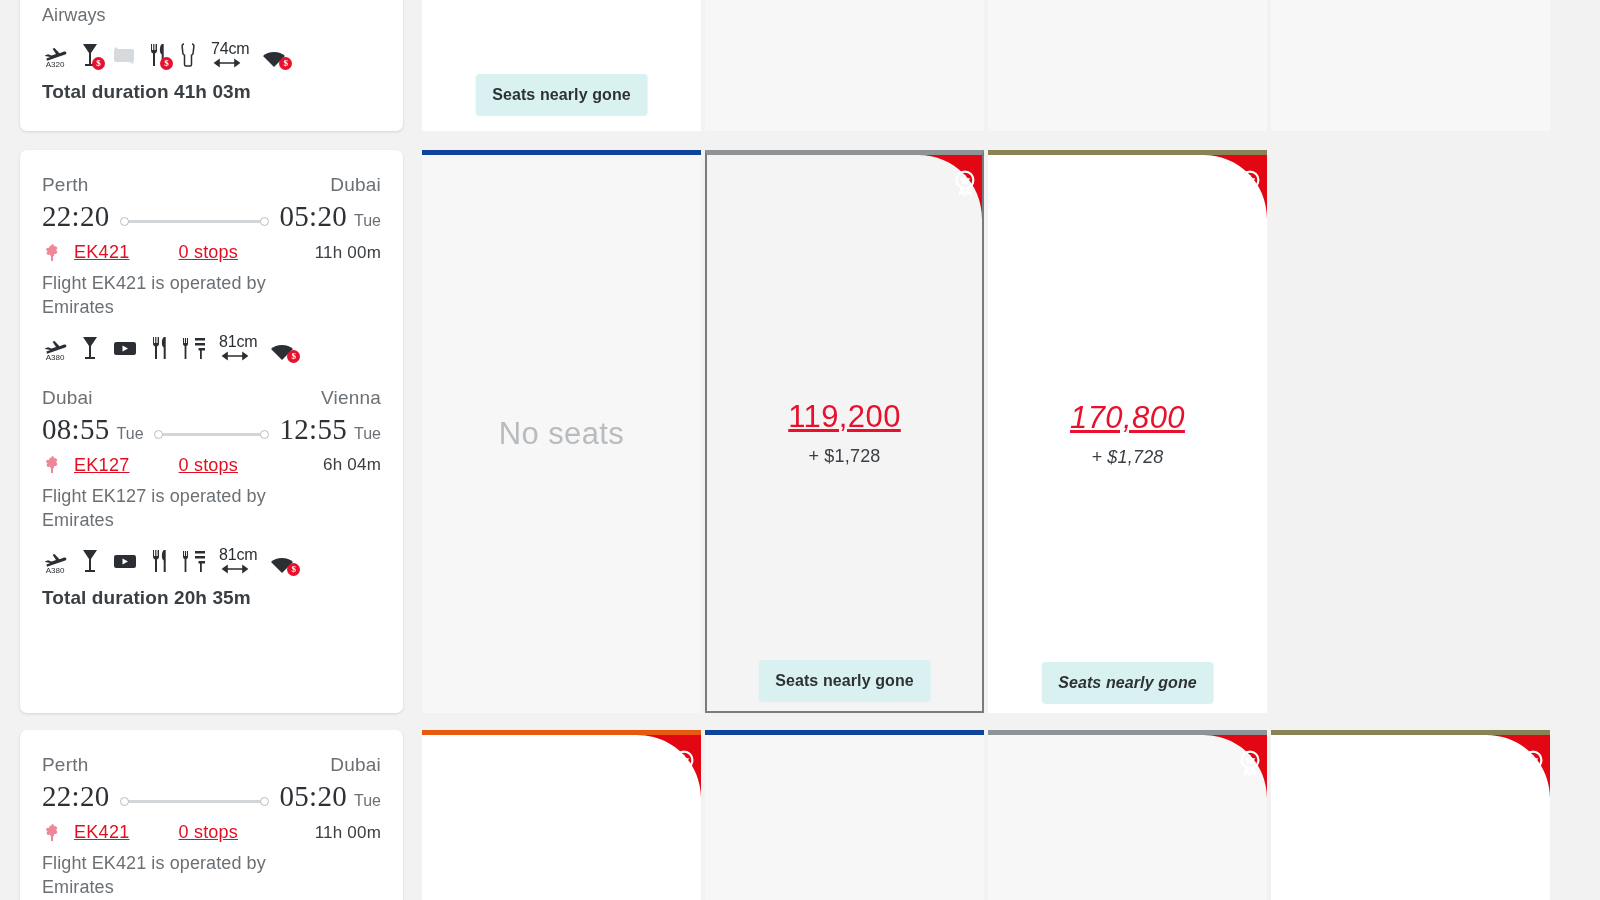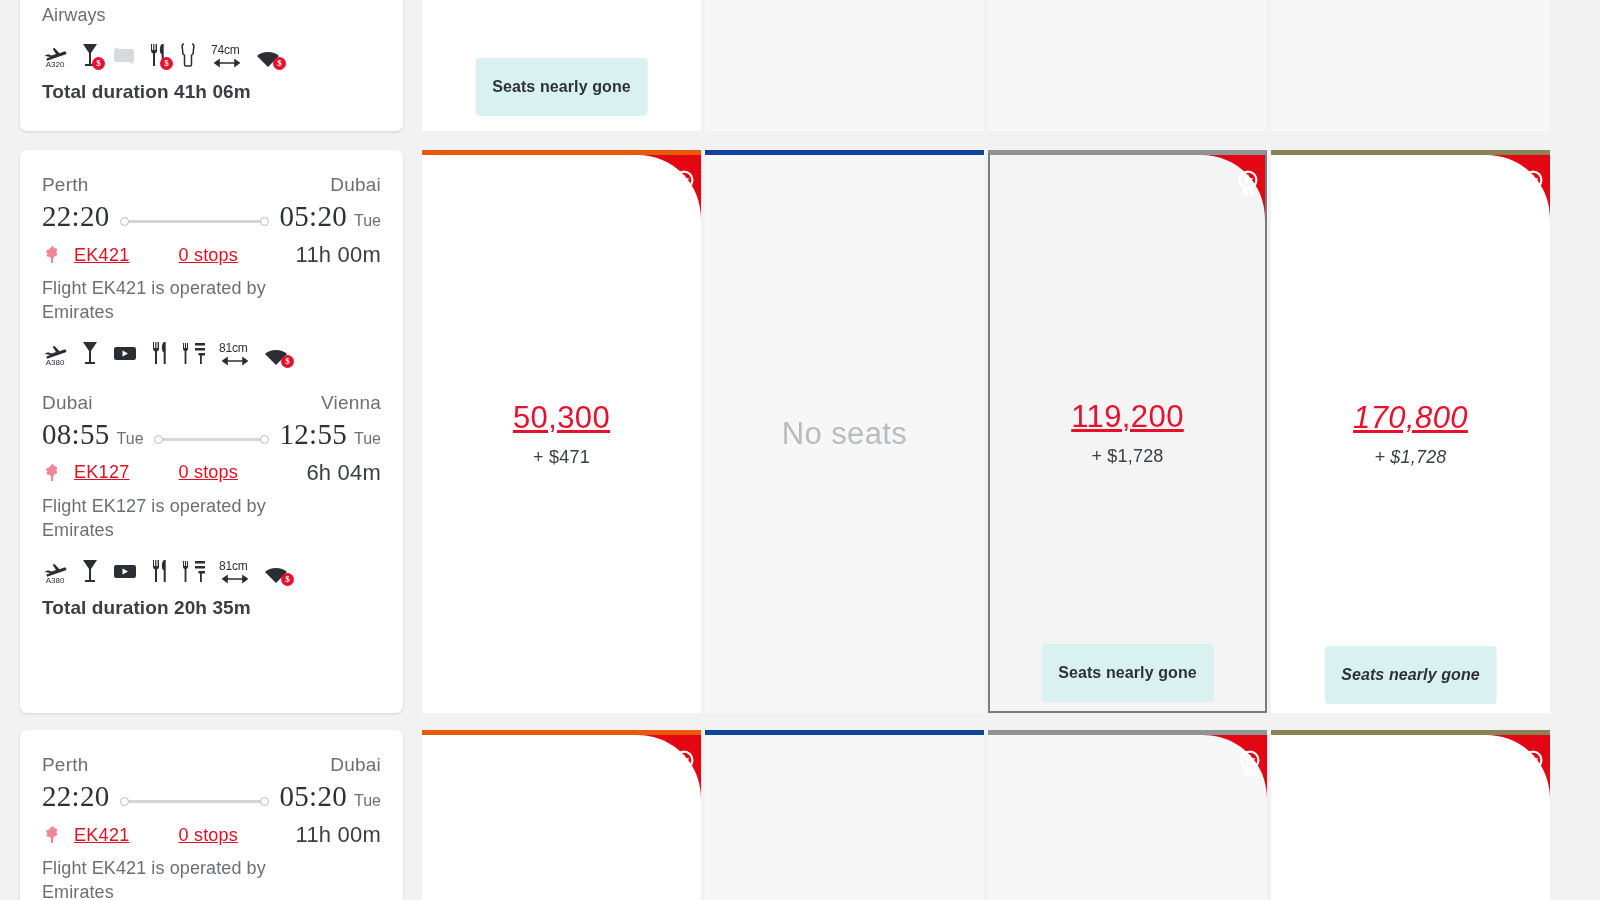--- a/index.html
+++ b/index.html
@@ -36,32 +36,32 @@
   .track .dot { position: absolute; width: 9px; height: 9px; border-radius: 50%;
                 border: 1.6px solid #b9bdc1; background: #fff; }
   .track .dot.l { left: 0; } .track .dot.r { right: 0; }
 
   .leg-flight {
     display: flex; align-items: center; margin-top: 9px; font-size: 18px; text-align: right;
   }
   .airline-logo { width: 22px; height: 20px; flex: none; margin-right: 10px; position: relative; }
   .flightno { color: #e10f21; text-decoration: underline; cursor: pointer; letter-spacing: .3px; }
   .stops { color: #e10f21; text-decoration: underline; cursor: pointer; margin-left: 49px; letter-spacing: .2px; }
-  .leg-dur { margin-left: auto; color: #3a3f44; font-size: 22px; letter-spacing: .2px; }
+  .leg-dur { margin-left: auto; color: #3a3f44; font-size: 17px; letter-spacing: .2px; }
 
   .operated { margin-top: 8px; font-size: 18px; line-height: 1.36;
               color: #6b7075; letter-spacing: .1px; max-width: 270px; }
 
   .amenities { display: flex; align-items: flex-end; gap: 13px; margin-top: 11px; height: 30px; }
   .amen { position: relative; height: 26px; display: flex; align-items: flex-end; }
   .amen svg { display: block; }
   .pay-dot { position: absolute; right: -6px; bottom: -2px; width: 13px; height: 13px;
              background: #e8112d; border-radius: 50%; color: #fff; font-size: 9px;
              font-weight: bold; line-height: 13px; text-align: center; font-family: "Liberation Serif", serif; }
-  .amen-cm { font-size: 12px; color: #2b2f33; letter-spacing: -.2px; text-align: center; line-height: 1; }
+  .amen-cm { font-size: 16px; color: #2b2f33; letter-spacing: -.2px; text-align: center; line-height: 1; }
 
   .total-dur { font-size: 19px; color: #3a3f44; font-weight: bold; padding: 13px 0 18px; letter-spacing: .1px; }
 
   
   .cells { display: flex; margin-left: 19px; flex: none; }
   .cell {
     position: relative; width: 279px; margin-right: 4px; background: #fff;
     border-top: 5px solid transparent; overflow: hidden;
     display: flex; flex-direction: column; align-items: center; justify-content: center;
   }
@@ -72,21 +72,21 @@
   .cell .price {
     font-size: 31px; color: #e8112d; text-decoration: underline; cursor: pointer;
     letter-spacing: .4px; text-align: center;
   }
   .cell .surcharge { font-size: 18px; color: #3a3f44; margin-top: 11px; letter-spacing: .2px; }
   .cell .noseats { font-size: 31px; color: #b9bcbf; letter-spacing: .4px; }
 
   .seats-badge {
     position: absolute; bottom: 9px; left: 50%; transform: translateX(-50%);
     background: #d9f2f1; color: #2e3236; font-size: 16px; font-weight: bold;
-    padding: 20px 17px; border-radius: 4px; white-space: nowrap; letter-spacing: .1px;
+    padding: 12px 17px; border-radius: 4px; white-space: nowrap; letter-spacing: .1px;
   }
 
   
   .ribbon { position: absolute; top: 0; right: 0; width: 64px; height: 64px; pointer-events: none; }
   .ribbon svg { display: block; }
 
   
   .clip-top { overflow: hidden; }
 </style>
 </head>
@@ -136,21 +136,21 @@
                 </svg>
             </span>
           </span>
           <span class="amen">
             <svg width="24" height="20" viewBox="0 0 24 20">
                 <path d="M12 4C7.5 4 3.8 5.6 1 8l11 11L23 8c-2.8-2.4-6.5-4-11-4z" fill="#2b2f33"></path>
               </svg>
             <span class="pay-dot">$</span>
           </span>
         </div>
-        <div class="total-dur">Total duration 41h 06m</div>
+        <div class="total-dur">Total duration 41h 03m</div>
       </div>
     </div>
     <div class="cells">
       <div class="cell" style="height:224px;">
         <div class="seats-badge" style="bottom:15px;">Seats nearly gone</div>
       </div>
       <div class="cell grayed" style="height:224px;"></div>
       <div class="cell grayed" style="height:224px;"></div>
       <div class="cell grayed" style="height:224px;"></div>
     </div>
@@ -309,34 +309,20 @@
             <span class="pay-dot">$</span>
           </span>
         </div>
       </div>
 
       <div class="total-dur">Total duration 20h 35m</div>
     </div>
 
     <div class="cells">
 
-      <div class="cell" style="height:563px; border-top-color:#e8590c;">
-        <span class="ribbon">
-          <svg width="64" height="64" viewBox="0 0 64 64">
-              <path d="M0 0h64v64C64 28 36 0 0 0z" fill="#e30613"></path>
-              <g fill="#fff" transform="translate(36,14)">
-                <circle cx="11" cy="11" r="8.4" fill="none" stroke="#fff" stroke-width="2.2"></circle>
-                <path d="M11 5.6l1.7 3.5 3.8.5-2.8 2.7.7 3.8-3.4-1.8-3.4 1.8.7-3.8L5.5 9.6l3.8-.5z"></path>
-                <path d="M6.6 18.6L4 27l4.4-2.2 2.1 3.2 2.6-7.8zM15.4 18.6L18 27l-4.4-2.2-1.4 2.2-2.3-6.4z"></path>
-              </g>
-            </svg>
-        </span>
-        <span class="price">50,300</span>
-        <span class="surcharge">+ $471</span>
-      </div>
 
       <div class="cell grayed" style="height:563px; border-top-color:#10439b;">
         <span class="noseats">No seats</span>
       </div>
 
       <div class="cell selected" style="height:563px; border-top-color:#8f9396;">
         <span class="ribbon">
           <svg width="64" height="64" viewBox="0 0 64 64">
               <path d="M0 0h64v64C64 28 36 0 0 0z" fill="#e30613"></path>
               <g fill="#fff" transform="translate(36,14)">

